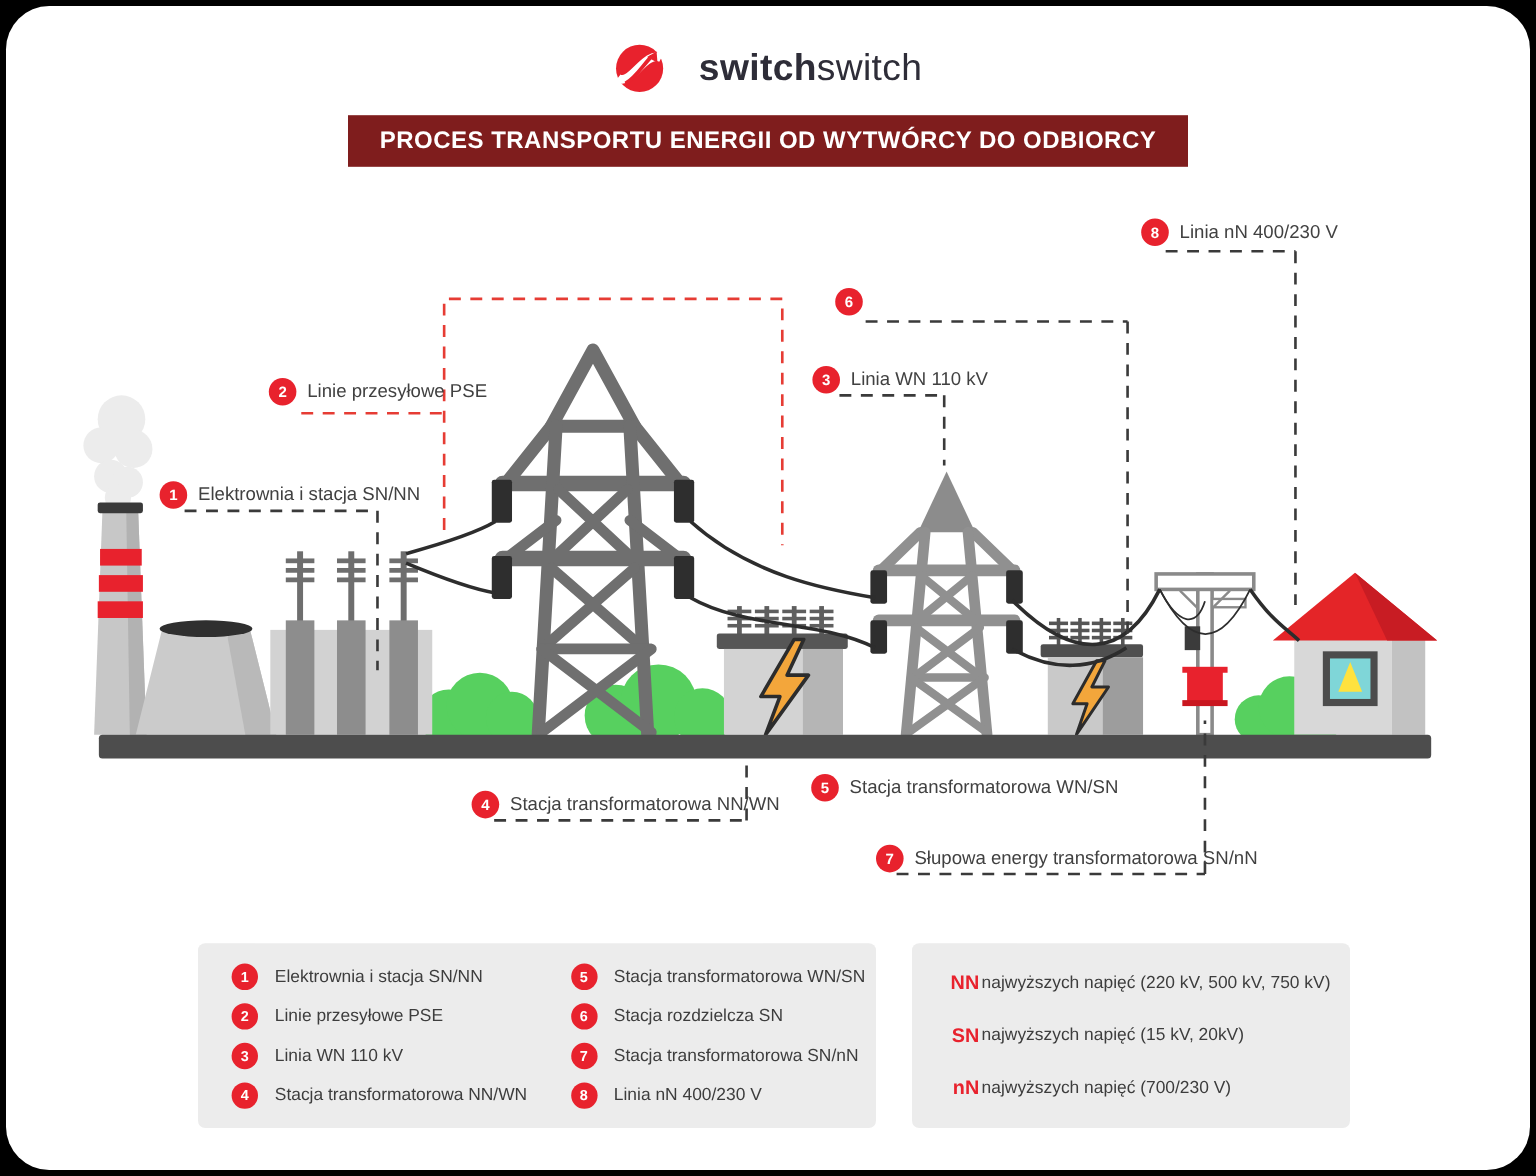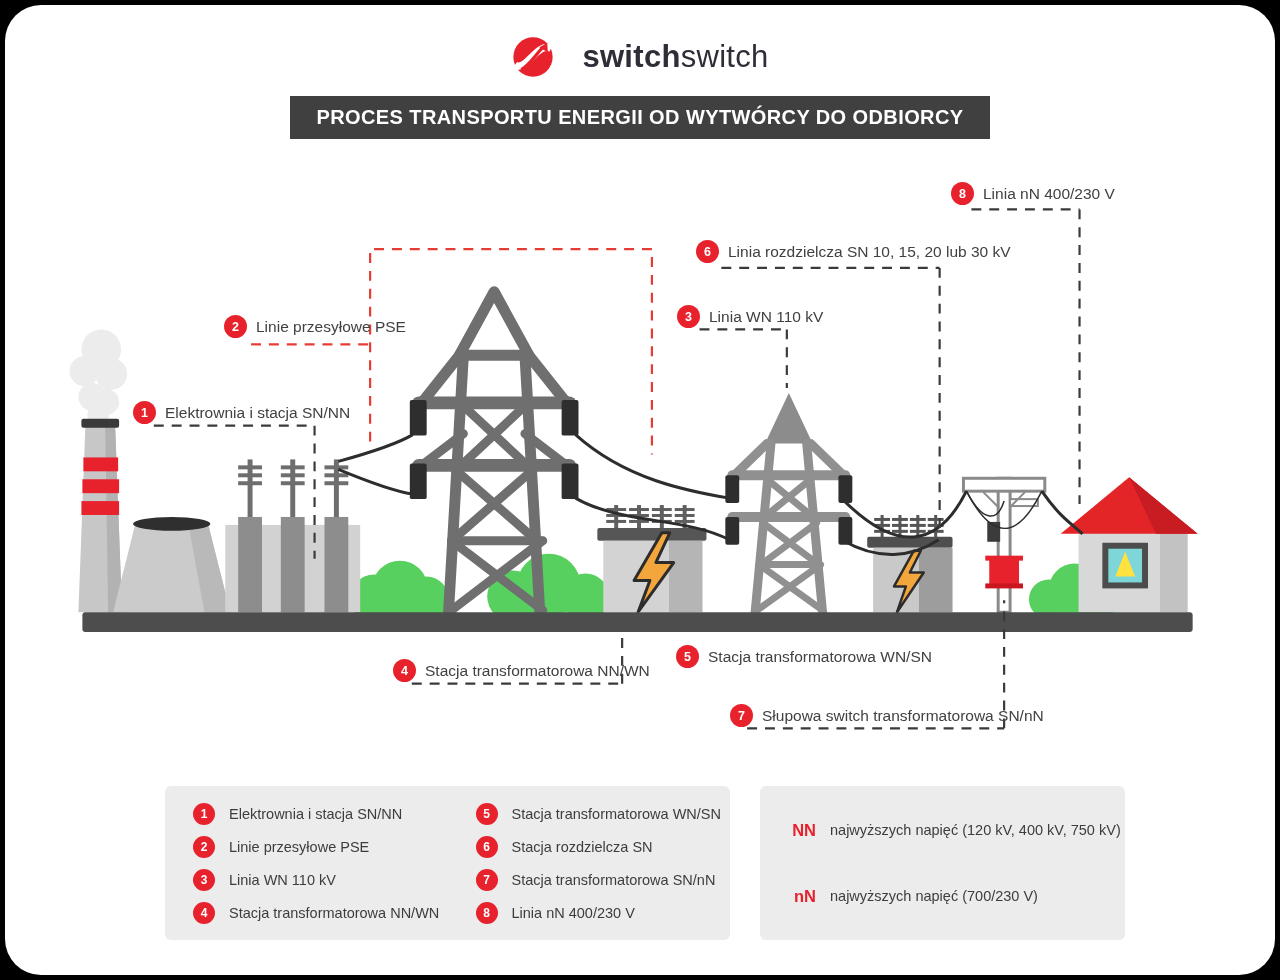--- a/index.html
+++ b/index.html
@@ -9,21 +9,21 @@
 
   
   .logo{position:absolute;top:26px;left:0;right:0;height:52px;
         display:flex;align-items:center;justify-content:center;gap:27px;}
   .logo svg{display:block;}
   .logo-text{font-size:31px;color:#2e2d38;letter-spacing:.3px;display:flex;align-items:baseline;}
   .logo-bold{font-weight:800;}
   .logo-light{font-weight:400;}
 
   .banner{position:absolute;top:91px;left:50%;transform:translateX(-50%);
-          width:700px;height:43px;background:#404040;color:#fff;
+          width:700px;height:43px;background:#7f1d1d;color:#fff;
           display:flex;align-items:center;justify-content:center;
           font-weight:bold;font-size:20px;letter-spacing:.4px;white-space:nowrap;}
 
   
   .art{position:absolute;inset:0;}
 
   
   .callout{position:absolute;display:flex;align-items:center;gap:9px;
            font-size:15.5px;color:#414141;white-space:nowrap;}
   .badge{width:23px;height:23px;border-radius:50%;background:#e8222d;color:#fff;
@@ -38,21 +38,21 @@
               display:flex;}
   .legend-left{left:160px;width:565px;height:154px;}
   .legend-right{left:755px;width:365px;height:154px;}
   .legend-col{flex:1;display:flex;flex-direction:column;justify-content:space-around;
               padding:11px 0 11px 28px;}
   .legend-row{display:flex;align-items:center;gap:14px;font-size:14.5px;color:#3d3d3d;
               white-space:nowrap;}
   .legend-row .badge{width:22px;height:22px;font-size:12px;}
   .abbr-col{flex:1;display:flex;flex-direction:column;justify-content:space-around;
             padding:11px 0;}
-  .abbr-row{display:flex;align-items:center;gap:14px;font-size:14.5px;color:#3d3d3d;
+  .abbr-row{display:flex;align-items:center;gap:2px;font-size:14.5px;color:#3d3d3d;
             white-space:nowrap;}
   .abbr{flex:0 0 56px;text-align:right;color:#e8222d;font-weight:800;font-size:16.5px;}
 </style>
 </head>
 <body>
 
 <div class="canvas">
   <div class="sheet">
 
     <div class="logo">
@@ -283,25 +283,24 @@
     <div class="callout c4">
       <span class="badge">4</span>
       <span>Stacja transformatorowa NN/WN</span>
     </div>
     <div class="callout c5">
       <span class="badge">5</span>
       <span>Stacja transformatorowa WN/SN</span>
     </div>
     <div class="callout c6">
       <span class="badge">6</span>
-      <span>Linia rozdzielcza SN 10, 15, 20 lub 30 kV</span>
     </div>
     <div class="callout c7">
       <span class="badge">7</span>
-      <span>Słupowa switch transformatorowa SN/nN</span>
+      <span>Słupowa energy transformatorowa SN/nN</span>
     </div>
     <div class="callout c8">
       <span class="badge">8</span>
       <span>Linia nN 400/230 V</span>
     </div>
 
     <div class="legend-box legend-left">
       <div class="legend-col">
         <div class="legend-row">
           <span class="badge">1</span>
@@ -337,21 +336,25 @@
           <span class="badge">8</span>
           <span>Linia nN 400/230 V</span>
         </div>
       </div>
     </div>
 
     <div class="legend-box legend-right">
       <div class="abbr-col">
         <div class="abbr-row">
           <span class="abbr">NN</span>
-          <span>najwyższych napięć (120 kV, 400 kV, 750 kV)</span>
+          <span>najwyższych napięć (220 kV, 500 kV, 750 kV)</span>
+        </div>
+        <div class="abbr-row">
+          <span class="abbr">SN</span>
+          <span>najwyższych napięć (15 kV, 20kV)</span>
         </div>
         <div class="abbr-row">
           <span class="abbr">nN</span>
           <span>najwyższych napięć (700/230 V)</span>
         </div>
       </div>
     </div>
 
   </div>
 </div>

